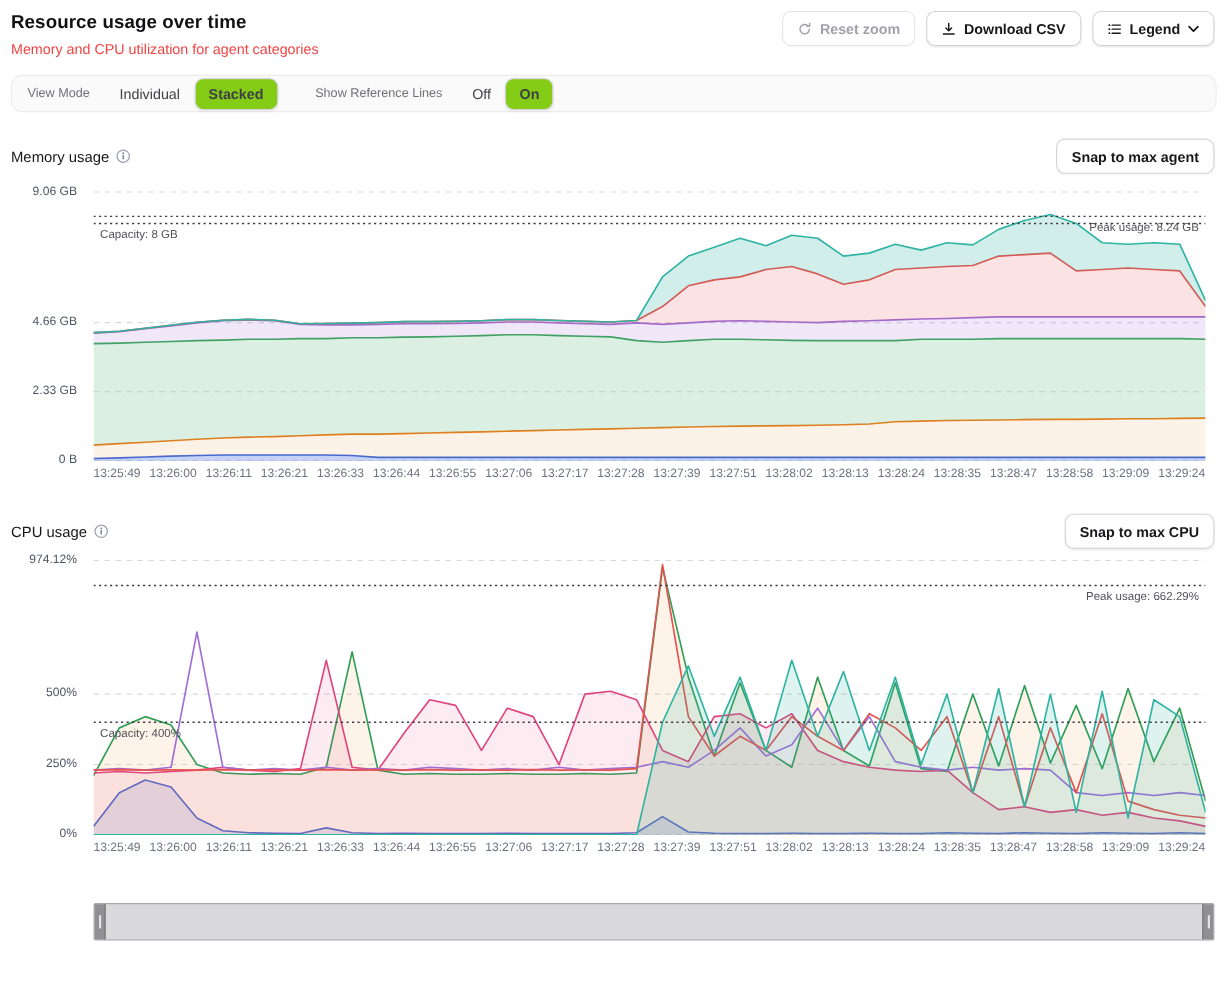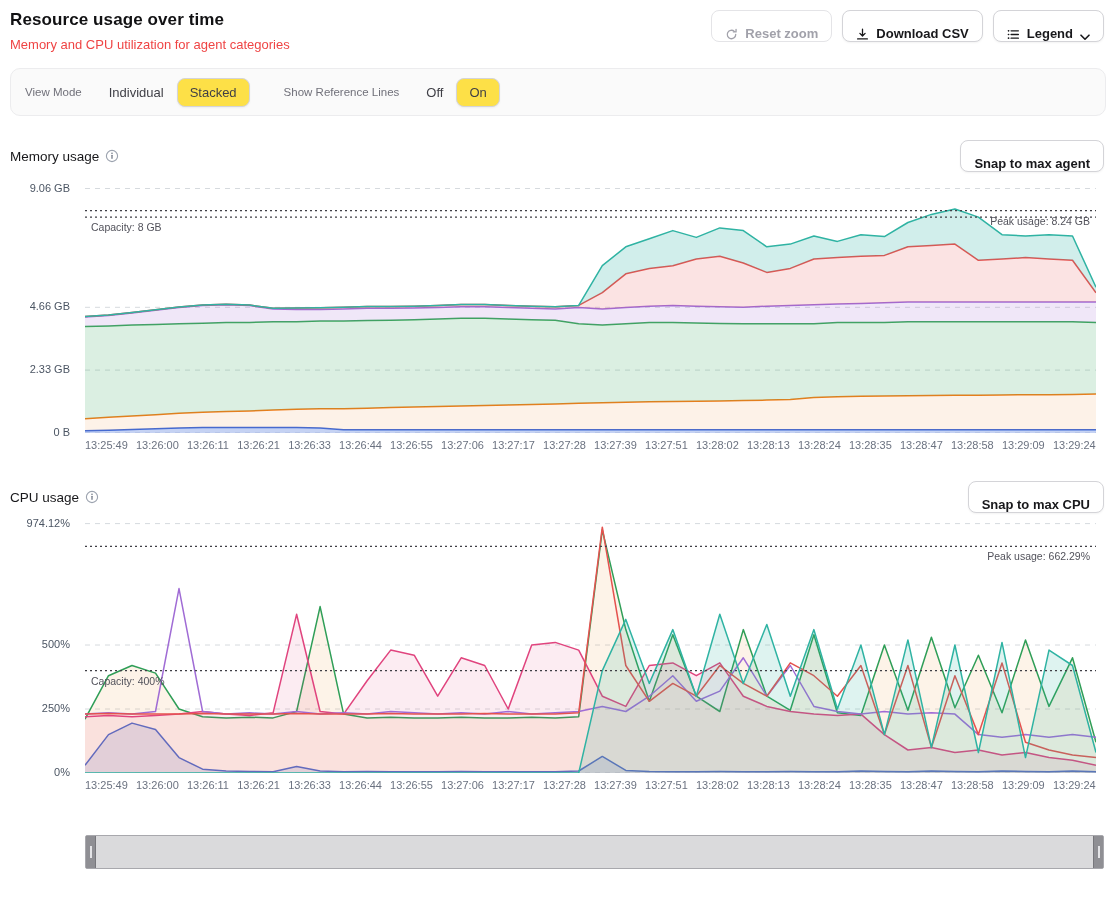--- a/index.html
+++ b/index.html
@@ -7,40 +7,40 @@
   body {
     width:1116px; height:906px; overflow:hidden;
     font-family:"Liberation Sans", sans-serif; color:#18181b;
   }
   
   .header { display:flex; justify-content:space-between; align-items:flex-start; padding:10px 12px 0 10px; }
   .page-title { font-size:17px; font-weight:700; color:#111113; letter-spacing:.1px; }
   .subtitle { font-size:13px; color:#ef4444; margin-top:7px; }
   .header-actions { display:flex; gap:10px; align-items:center; }
   .btn {
-    display:inline-flex; align-items:flex-end; gap:7px; height:32px; padding:0 13px;
+    display:inline-flex; align-items:center; gap:7px; height:32px; padding:0 13px;
     background:#fff; border:1px solid #d4d4d8; border-radius:8px;
     font-family:"Liberation Sans",sans-serif; font-size:13px; font-weight:600; color:#18181b;
     box-shadow:0 1px 2px rgba(0,0,0,.05); cursor:pointer; white-space:nowrap;
   }
   .btn.disabled { color:#a1a1aa; border-color:#e4e4e7; box-shadow:none; }
   .btn svg { display:block; }
   
   .controls {
-    margin:16px 10px 0 10px; height:48px; background:#fafafa;
+    margin:16px 10px 0 10px; height:34px; background:#fafafa;
     border:1px solid #ececee; border-radius:10px;
     display:flex; align-items:center; padding:0 14px;
   }
   .ctl-label { font-size:11.5px; color:#71717a; margin-right:14px; }
   .ctl-label.gap { margin-left:34px; }
   .opt {
     background:transparent; border:1px solid transparent; font-family:"Liberation Sans",sans-serif;
     font-size:13px; color:#3f3f46; padding:6px 12px; border-radius:8px; cursor:pointer;
   }
-  .opt.selected { background:#fde047; border-color:#d4d4d8; box-shadow:0 1px 2px rgba(0,0,0,.05); font-weight:400; }
+  .opt.selected { background:#84cc16; border-color:#d4d4d8; box-shadow:0 1px 2px rgba(0,0,0,.05); font-weight:700; }
   
   .section-head { display:flex; justify-content:space-between; align-items:center; margin:24px 12px 6px 10px; }
   .section-title { display:flex; align-items:center; gap:6px; font-size:13.5px; font-weight:400; color:#18181b; }
   .info-icon { display:inline-flex; cursor:pointer; }
   
   .chart { position:relative; width:1116px; }
   .chart.memory { height:285px; }
   .chart.cpu { height:284px; }
   .ylabels { position:absolute; left:0; top:0; width:78px; height:100%; }
   .ytick { position:absolute; right:8px; font-size:11px; color:#4b5563; text-align:right; white-space:nowrap; }

